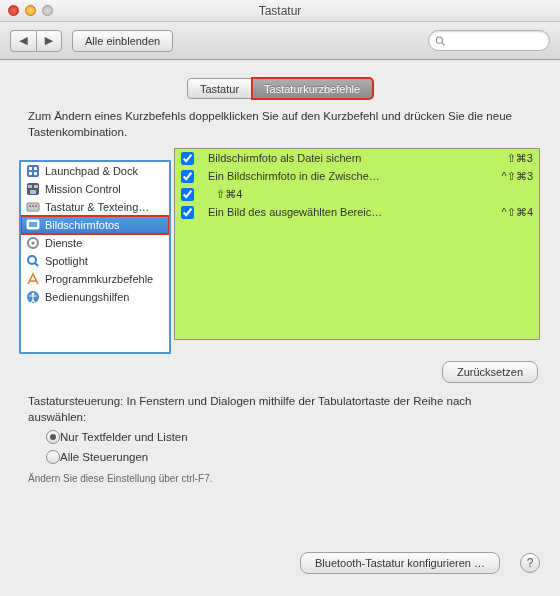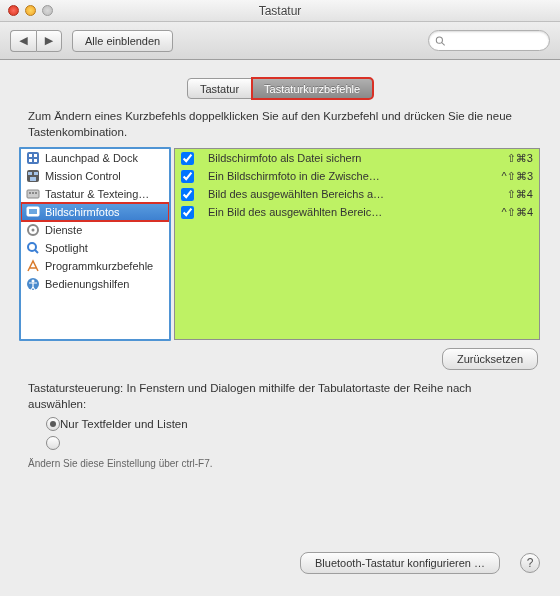--- a/index.html
+++ b/index.html
@@ -29,21 +29,21 @@
 .tabbar { display:flex; justify-content:center; margin-bottom:8px; }
 .tab { height:21px; padding:0 12px; background:linear-gradient(#fefefe,#dcdcdc); border:1px solid #9a9a9a; font-size:11px; display:flex; align-items:center; color:#333; }
 .tab:first-child { border-radius:4px 0 0 4px; }
 .tab:last-child { border-radius:0 4px 4px 0; border-left:none; }
 .tab.active { background:linear-gradient(#b0b0b0,#8a8a8a); color:#fff; text-shadow:0 -1px 0 rgba(0,0,0,.3); }
 .red-outline { outline:2px solid #d93025; outline-offset:-1px; }
 
 .desc { padding:2px 28px 8px; font-size:11.5px; line-height:1.35; color:#333; }
 
 .panels { display:flex; gap:4px; padding:0 20px; }
-.listbox { width:150px; height:192px; background:#fff; border:1px solid #8f8f8f; position:relative; }
+.listbox { width:150px; height:192px; background:#fff; border:1px solid #8f8f8f; position:relative;margin-top:13px; }
 .listbox .sel-outline { position:absolute; inset:-2px; border:2px solid #4f94d4; pointer-events:none; border-radius:1px; }
 .li-item { height:18px; display:flex; align-items:center; padding:0 4px; gap:4px; font-size:11px; }
 .li-item .ico { width:16px; height:16px; display:flex; align-items:center; justify-content:center; }
 .li-item.selected { background:linear-gradient(#5a9de0,#3c7fcf); color:#fff; }
 
 .shortbox { flex:1; height:192px; background:#bef264; border:1px solid #8f8f8f; }
 .sc-row { height:18px; display:flex; align-items:center; padding:0 6px; font-size:11px; }
 .sc-row input[type=checkbox] { margin-right:14px; }
 .sc-label { flex:1; white-space:nowrap; overflow:hidden; text-overflow:ellipsis; }
 .sc-keys { color:#333; font-size:11px; margin-left:8px; }
@@ -187,21 +187,20 @@
         <span class="sc-label">Bildschirmfoto als Datei sichern</span>
         <span class="sc-keys">⇧⌘3</span>
       </div>
       <div class="sc-row">
         <input type="checkbox" checked="" style="">
         <span class="sc-label">Ein Bildschirmfoto in die Zwische…</span>
         <span class="sc-keys">^⇧⌘3</span>
       </div>
       <div class="sc-row">
         <input type="checkbox" checked="" style="">
-        <span class="sc-label">Bild des ausgewählten Bereichs a…</span>
         <span class="sc-keys">⇧⌘4</span>
       </div>
       <div class="sc-row">
         <input type="checkbox" checked="" style="">
         <span class="sc-label">Ein Bild des ausgewählten Bereic…</span>
         <span class="sc-keys">^⇧⌘4</span>
       </div>
     </div>
   </div>
 
@@ -210,20 +209,21 @@
   </div>
 
   <div class="kbnav">
     <div>Tastatursteuerung: In Fenstern und Dialogen mithilfe der Tabulatortaste der Reihe nach auswählen:</div>
     <div class="radio-row">
       <div class="radio sel"></div>
       <span>Nur Textfelder und Listen</span>
     </div>
     <div class="radio-row">
       <div class="radio"></div>
+      <span>Alle Steuerungen</span>
     </div>
   </div>
   <div class="hint">Ändern Sie diese Einstellung über ctrl-F7.</div>
 
   <div class="bottom">
     <div class="btn">Bluetooth-Tastatur konfigurieren …</div>
     <div class="helpbtn">?</div>
   </div>
 
 </div>

